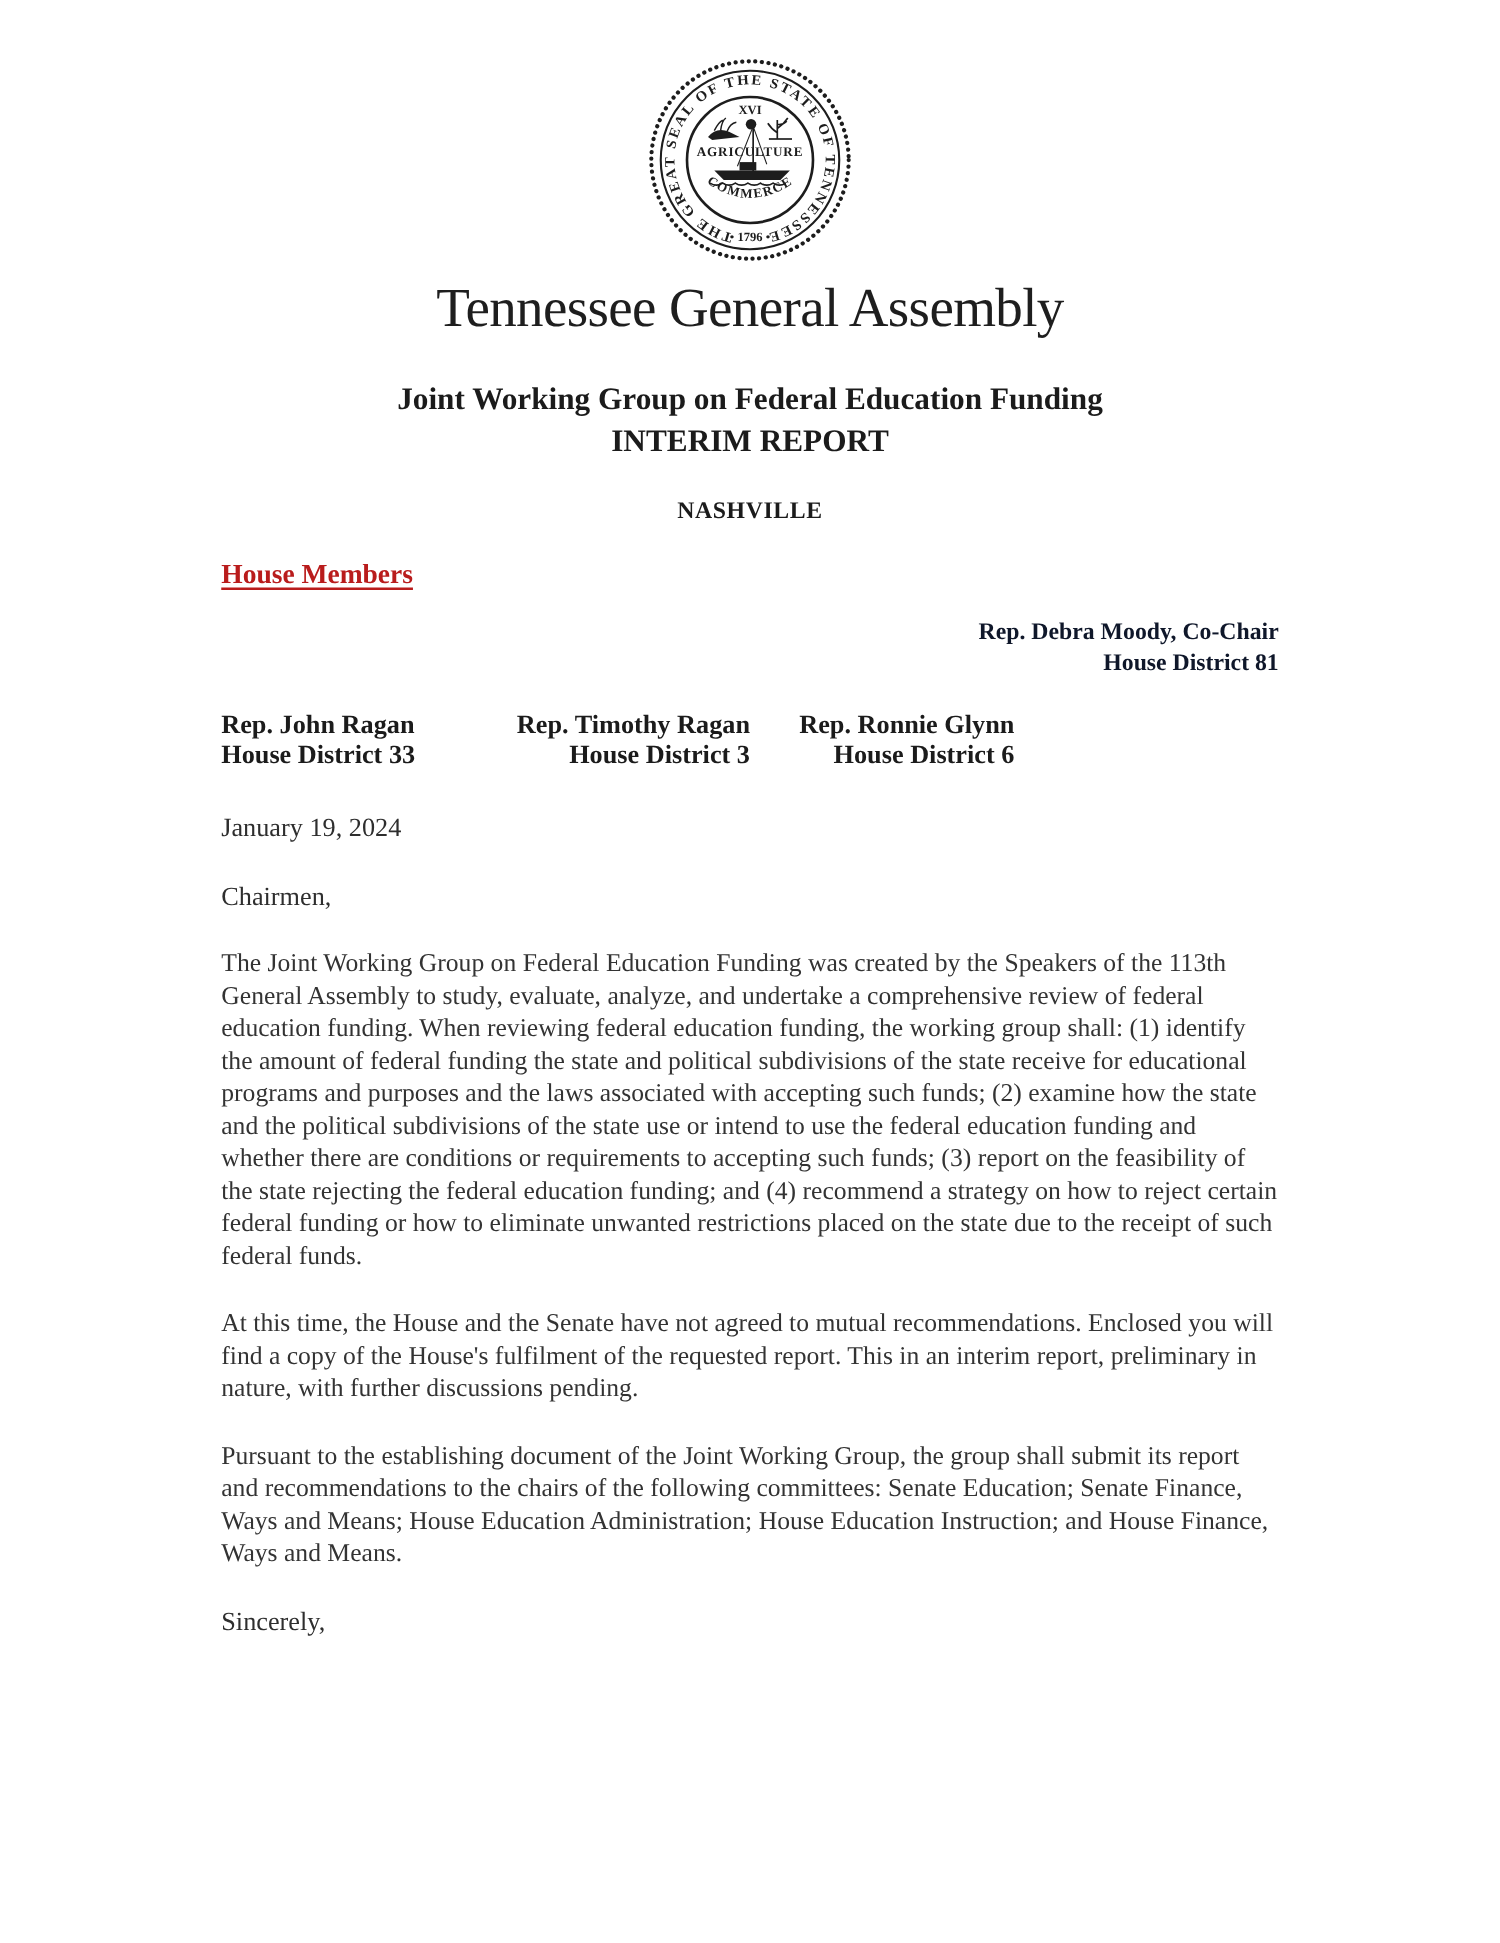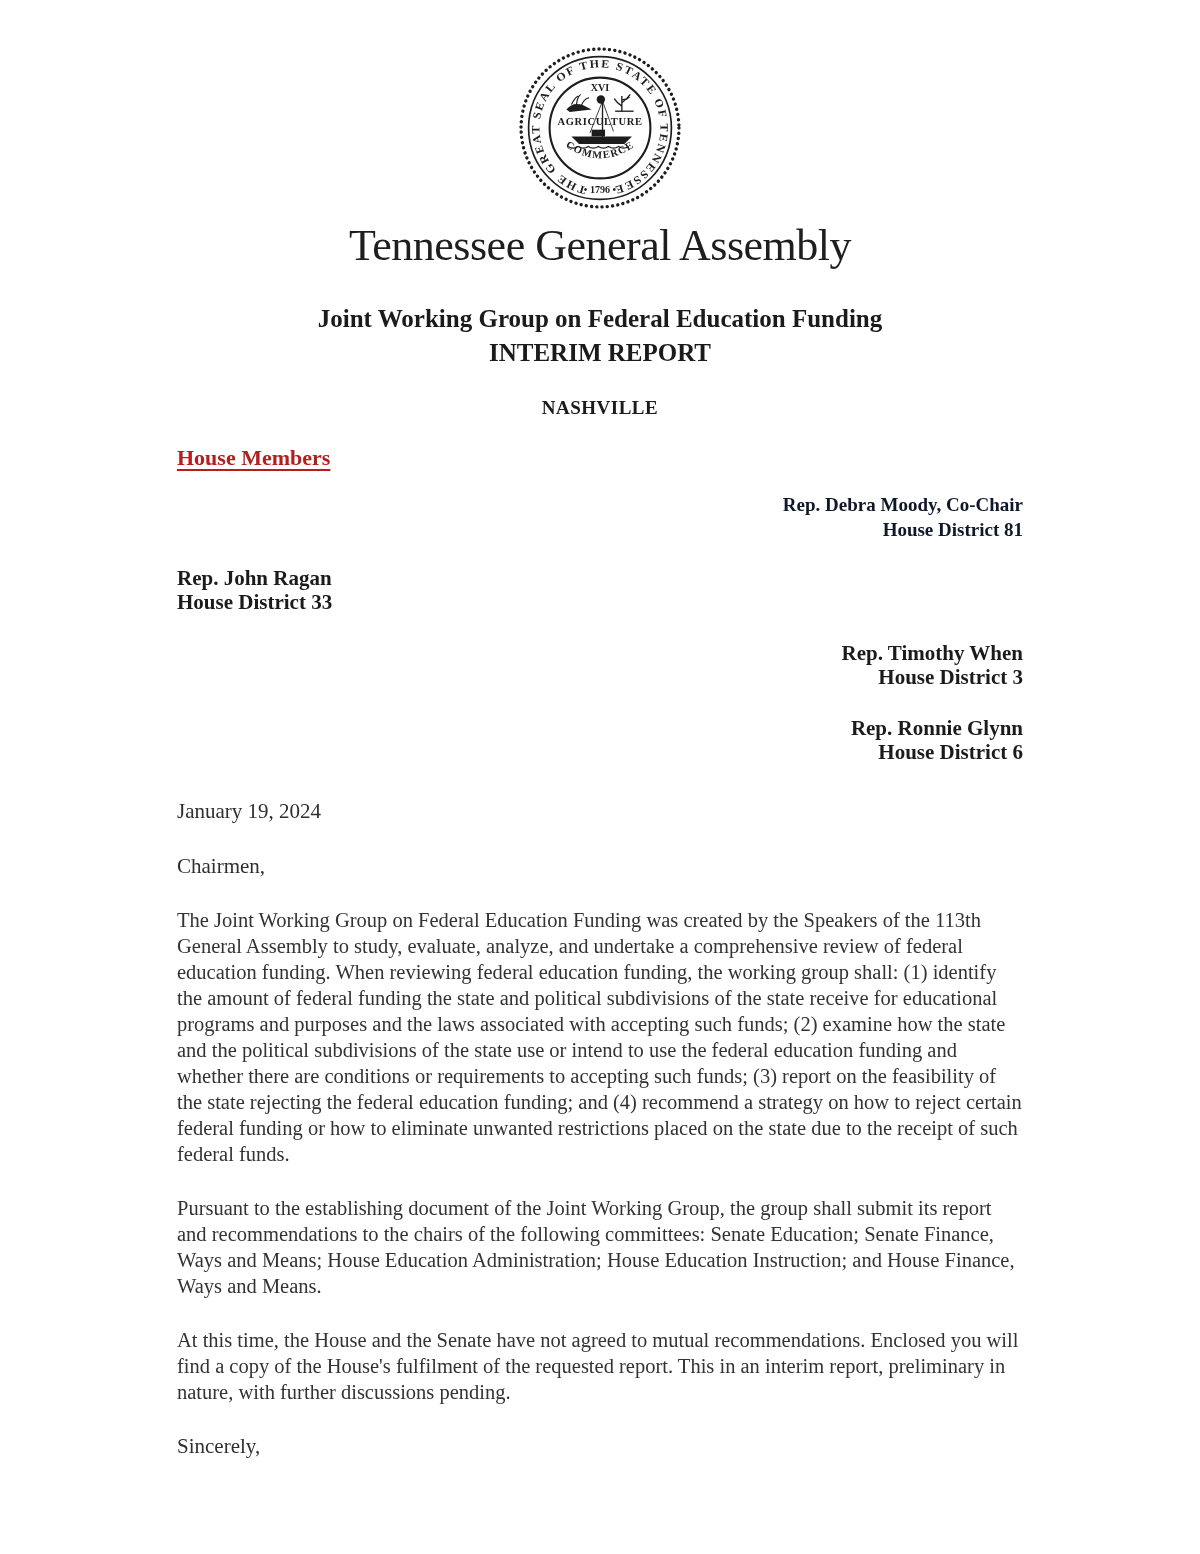--- a/index.html
+++ b/index.html
@@ -67,21 +67,21 @@
     margin-top: 20px;
     font-size: 19px;
     line-height: 25px;
     font-weight: 700;
     text-align: right;
     color: #0f172a;
   }
   .members-grid {
     margin-top: 24px;
     display: grid;
-    grid-template-columns: 1fr;
+    grid-template-columns: 1fr 1fr 1fr 1fr;
     row-gap: 27px;
     font-size: 21px;
     line-height: 24px;
     font-weight: 700;
     color: #1b1b1b;
   }
   .member.right { text-align: right; }
 
   .date-line { margin-top: 34px; font-size: 21px; line-height: 26px; }
   .salutation { margin-top: 29px; font-size: 21px; line-height: 26px; }
@@ -159,32 +159,32 @@
     <div>Rep. Debra Moody, Co-Chair</div>
     <div>House District 81</div>
   </div>
 
   <div class="members-grid">
     <div class="member left">
       <div>Rep. John Ragan</div>
       <div>House District 33</div>
     </div>
     <div class="member right">
-      <div>Rep. Timothy When</div>
+      <div>Rep. Timothy Ragan</div>
       <div>House District 3</div>
     </div>
     <div class="member right">
       <div>Rep. Ronnie Glynn</div>
       <div>House District 6</div>
     </div>
   </div>
 
   <div class="date-line">January 19, 2024</div>
 
   <div class="salutation">Chairmen,</div>
 
   <p class="body-para">The Joint Working Group on Federal Education Funding was created by the Speakers of the 113th General Assembly to study, evaluate, analyze, and undertake a comprehensive review of federal education funding. When reviewing federal education funding, the working group shall: (1) identify the amount of federal funding the state and political subdivisions of the state receive for educational programs and purposes and the laws associated with accepting such funds; (2) examine how the state and the political subdivisions of the state use or intend to use the federal education funding and whether there are conditions or requirements to accepting such funds; (3) report on the feasibility of the state rejecting the federal education funding; and (4) recommend a strategy on how to reject certain federal funding or how to eliminate unwanted restrictions placed on the state due to the receipt of such federal funds.</p>
+  <p class="body-para">At this time, the House and the Senate have not agreed to mutual recommendations. Enclosed you will find a copy of the House's fulfilment of the requested report. This in an interim report, preliminary in nature, with further discussions pending.</p>
   <p class="body-para">Pursuant to the establishing document of the Joint Working Group, the group shall submit its report and recommendations to the chairs of the following committees: Senate Education; Senate Finance, Ways and Means; House Education Administration; House Education Instruction; and House Finance, Ways and Means.</p>
-  <p class="body-para">At this time, the House and the Senate have not agreed to mutual recommendations. Enclosed you will find a copy of the House's fulfilment of the requested report. This in an interim report, preliminary in nature, with further discussions pending.</p>
 
   <div class="closing">Sincerely,</div>
 
 </div>
 
 </body></html>

